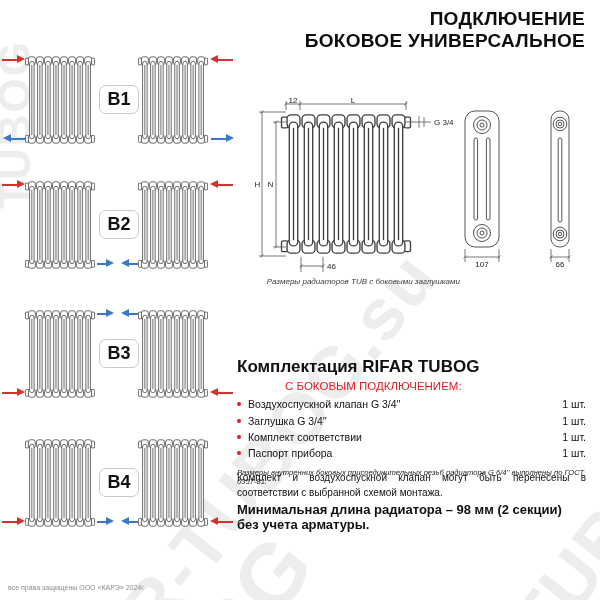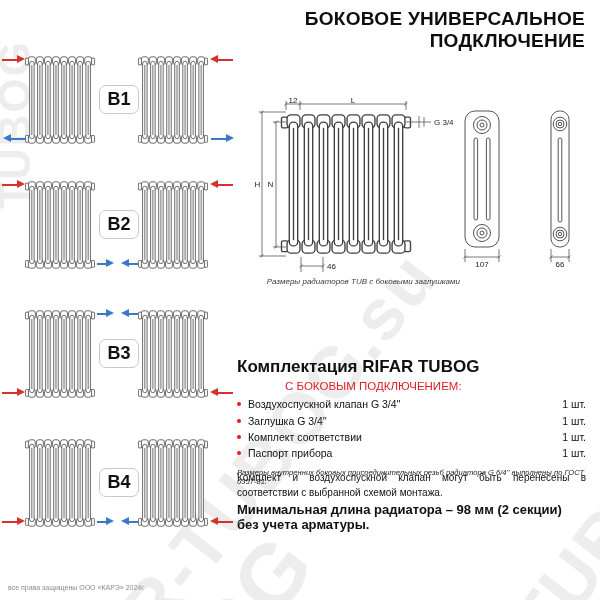--- a/index.html
+++ b/index.html
@@ -94,22 +94,22 @@
           <use href="#rad-sec" x="50"></use>
         <use href="#rad-sec" x="60"></use>
           <use href="#rad-sec" x="70"></use>
       </g>
     </defs>
   </svg>
 
   <div class="layer">
 
     <div class="title">
+      <div>ПОДКЛЮЧЕНИЕ</div>
       <div>БОКОВОЕ УНИВЕРСАЛЬНОЕ</div>
-      <div>ПОДКЛЮЧЕНИЕ</div>
     </div>
 
     <div class="scheme" style="top:55px">
       <svg class="rad" style="left:25px" width="70" height="90" viewBox="-3.5 0 87 100" preserveAspectRatio="none">
           <use href="#rad-front"></use>
         </svg>
       <svg class="rad" style="left:138px" width="70" height="90" viewBox="-3.5 0 87 100" preserveAspectRatio="none">
           <use href="#rad-front"></use>
         </svg>
       <div class="slabel">B1</div>

